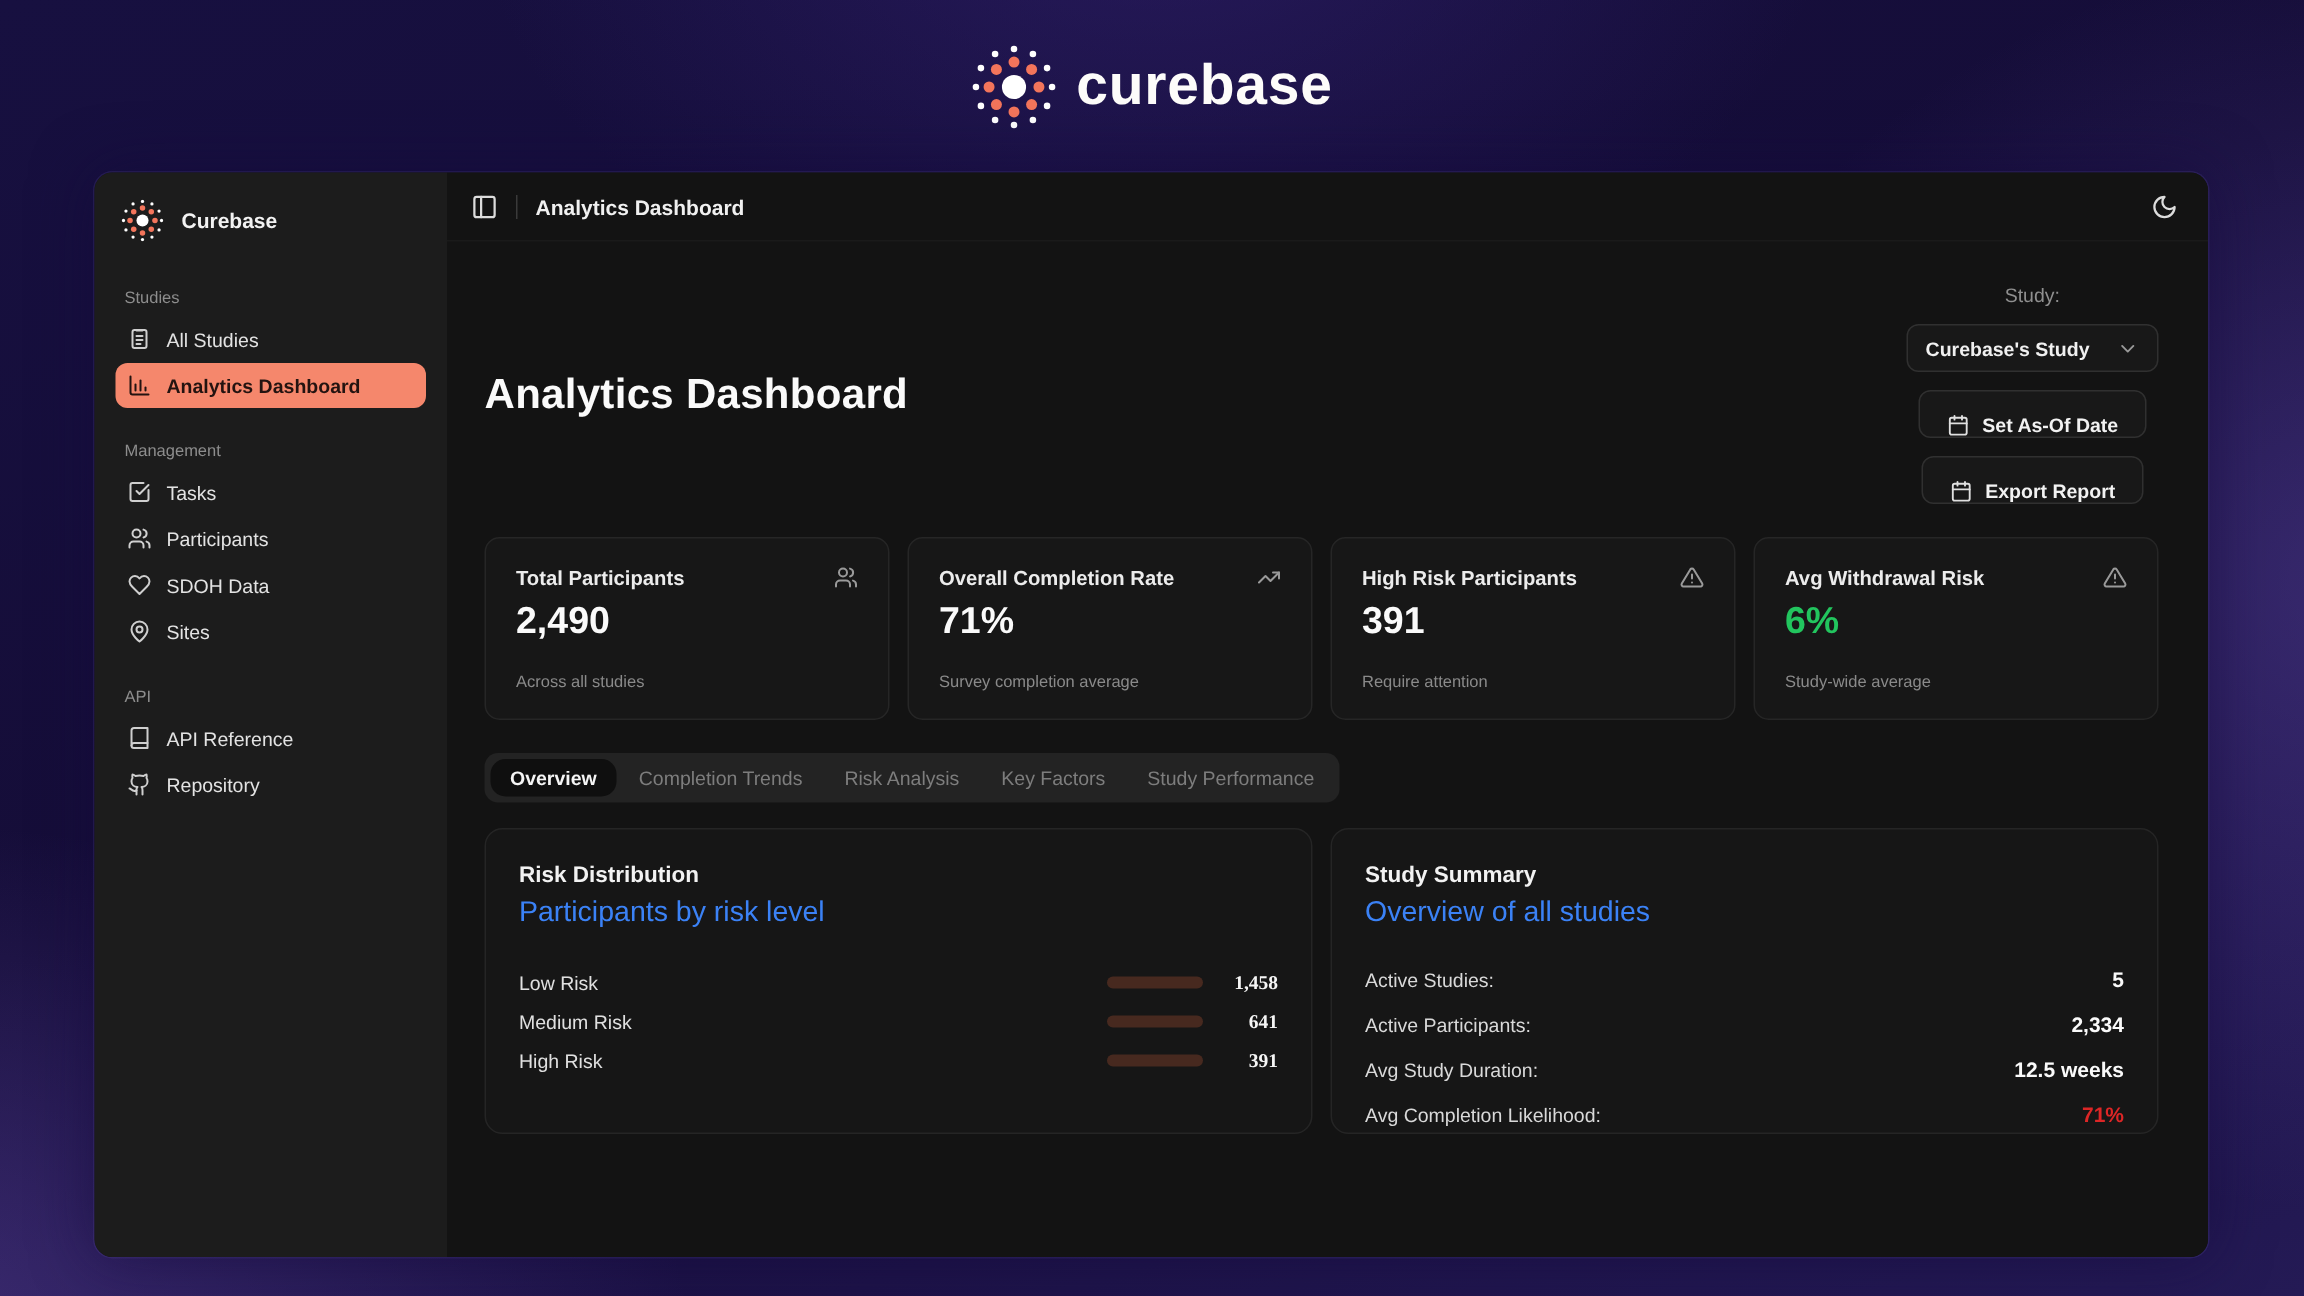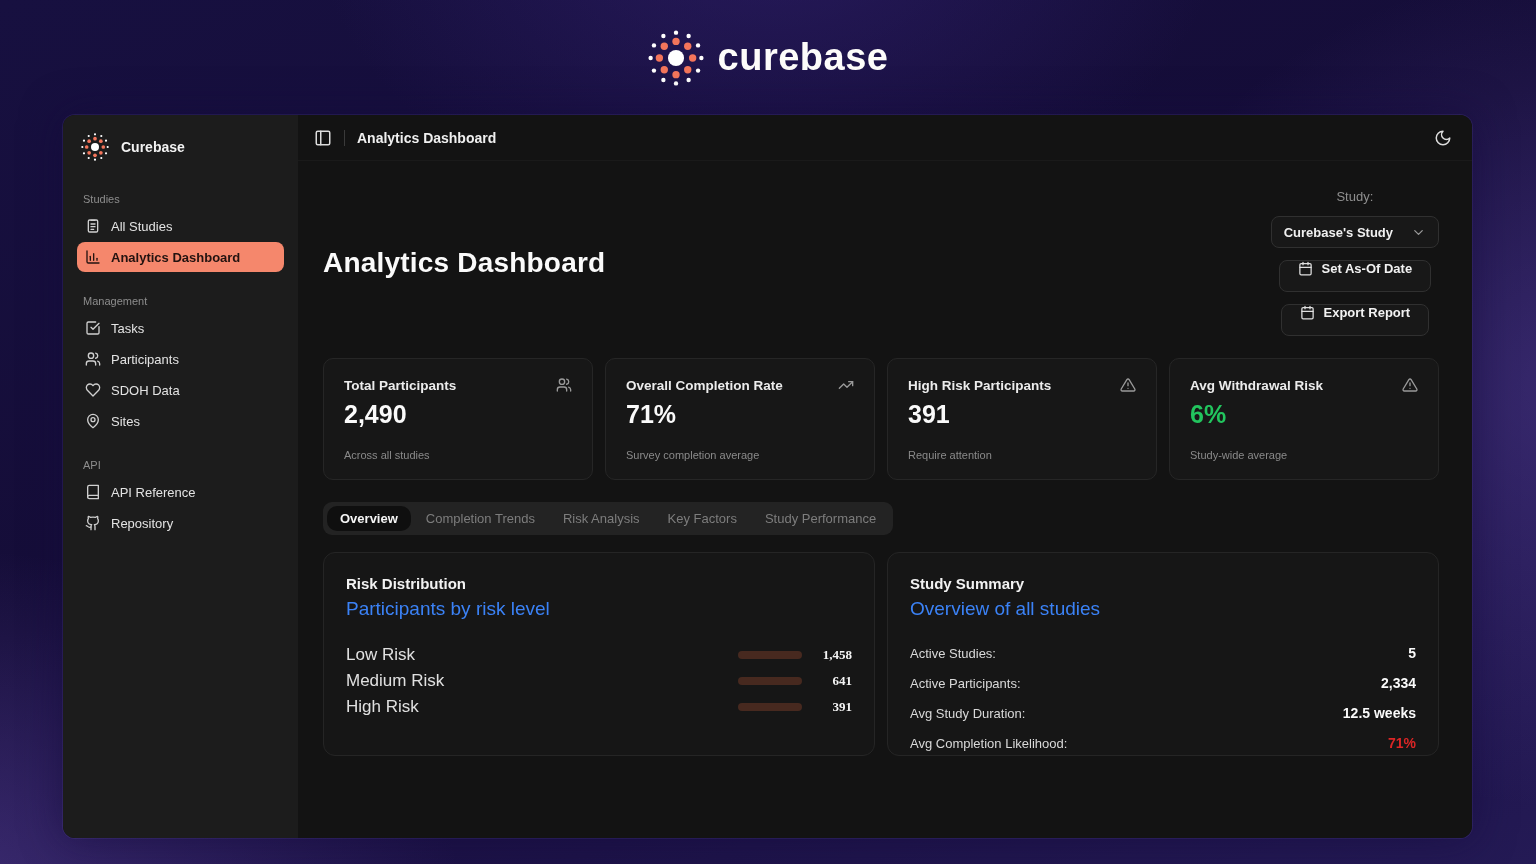--- a/index.html
+++ b/index.html
@@ -49,21 +49,21 @@
   .page-title { font-size: 28px; font-weight: 700; color: #fafafa; letter-spacing: 0.2px; }
   .page-sub { font-size: 14px; color: #9a9a9a; margin-top: 8px; }
   .controls { display: flex; align-items: center; gap: 12px; flex-direction: column; }
   .ctl-label { font-size: 13px; color: #8f8f8f; }
   .select {
     display: flex; align-items: center; justify-content: space-between; gap: 18px;
     min-width: 160px; height: 32px; padding: 0 12px; border-radius: 8px;
     background: #181818; border: 1px solid #303030; font-size: 13px; font-weight: 600; color: #f0f0f0; cursor: pointer;
   }
   .btn {
-    display: flex; align-items: flex-start; gap: 9px; height: 32px; padding: 0 18px;
+    display: flex; align-items: flex-end; gap: 9px; height: 32px; padding: 0 18px;
     border-radius: 8px; background: #181818; border: 1px solid #303030;
     font-size: 13px; font-weight: 700; color: #f2f2f2; cursor: pointer;
   }
   .btn .ico, .select .ico { width: 15px; height: 15px; display: inline-flex; color: #e0e0e0; }
   .select .ico { color: #9a9a9a; }
   
   .stats { display: grid; grid-template-columns: repeat(4, 1fr); gap: 12px; margin-top: 22px; }
   .card {
     background: #171717; border: 1px solid #262626; border-radius: 10px;
     padding: 18px 20px; height: 122px; display: flex; flex-direction: column;
@@ -77,21 +77,21 @@
   .tabs { display: inline-flex; align-items: center; gap: 2px; background: #232323; border-radius: 9px; padding: 4px; margin-top: 22px; }
   .tab { font-size: 13px; color: #7d7d7d; padding: 5px 13px; border-radius: 10px; cursor: pointer; white-space: nowrap; }
   .tab.active { background: #0f0f0f; color: #f5f5f5; font-weight: 600; }
   
   .panels { display: grid; grid-template-columns: 1fr 1fr; gap: 12px; margin-top: 17px; }
   .panel { background: #161616; border: 1px solid #252525; border-radius: 12px; padding: 22px 22px; height: 204px; }
   .panel-title { font-size: 15px; font-weight: 700; color: #f2f2f2; }
   .panel-sub { font-size: 19px; color: #3b82f6; margin-top: 6px; }
   .risk-rows { margin-top: 22px; }
   .risk-row { display: flex; align-items: center; height: 26px; }
-  .risk-label { font-size: 17px; color: #e0e0e0; flex: 1; }
+  .risk-label { font-size: 13px; color: #e0e0e0; flex: 1; }
   .risk-bar-track { width: 64px; height: 8px; border-radius: 4px; background: #47291f; overflow: hidden; margin-right: 10px; }
   .risk-bar-fill { height: 100%; border-radius: 4px; background: #f5876c; }
   .risk-value { font-size: 13px; font-weight: 600; color: #f5f5f5; min-width: 40px; text-align: right; font-family: Liberation Serif, serif; }
   .sum-rows { margin-top: 18px; }
   .sum-row { display: flex; justify-content: space-between; align-items: center; height: 30px; }
   .sum-label { font-size: 13px; color: #d9d9d9; }
   .sum-value { font-size: 14px; font-weight: 700; color: #fafafa; }
   
   .dotlogo { display: inline-block; }
 </style>

